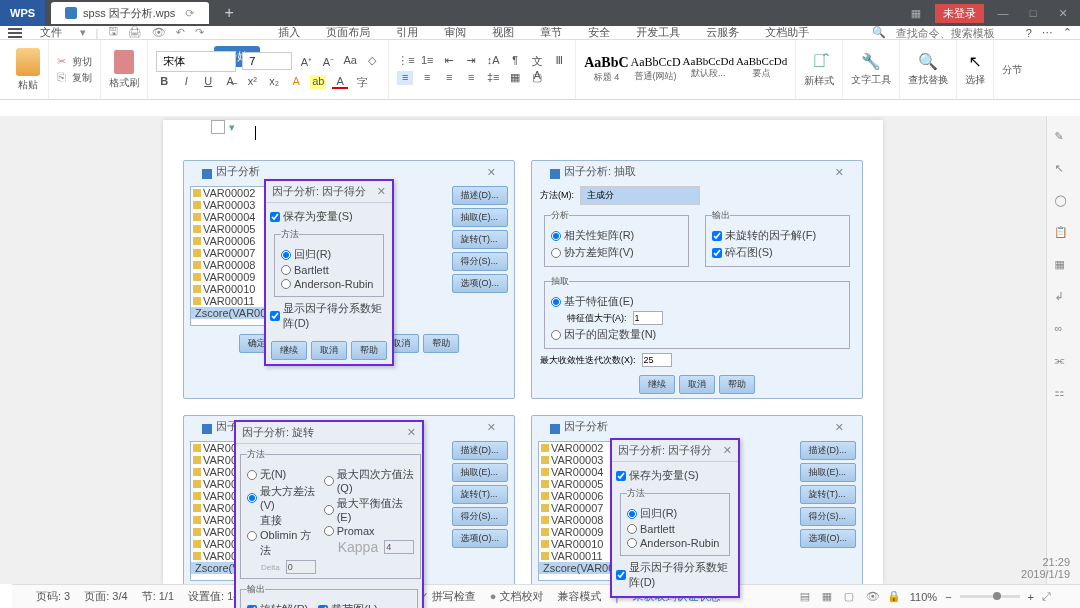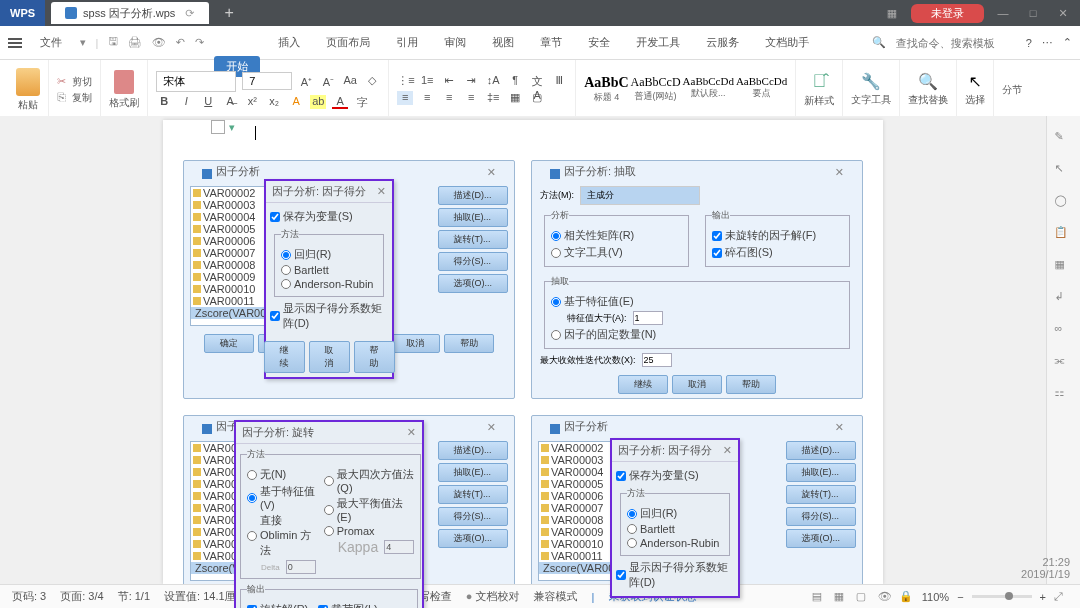--- a/index.html
+++ b/index.html
@@ -4,23 +4,23 @@
 <style>
 *{margin:0;padding:0;box-sizing:border-box;font-family:"Microsoft YaHei",sans-serif;font-size:11px;}
 body{width:1080px;height:608px;background:#fff;overflow:hidden;position:relative;}
 .titlebar{height:26px;background:#4a4e52;display:flex;align-items:center;color:#fff;}
 .wps-logo{background:#2c5aa0;color:#fff;padding:4px 10px;font-weight:bold;height:26px;display:flex;align-items:center;}
 .tab{background:#fff;color:#444;padding:4px 14px;margin-left:6px;height:22px;display:flex;align-items:center;border-radius:3px 3px 0 0;}
 .tab .ic{width:12px;height:12px;background:#3a7cc4;margin-right:6px;border-radius:2px;}
 .tab-close{margin-left:10px;color:#999;}
 .plus{color:#ccc;margin-left:16px;font-size:16px;}
 .title-right{margin-left:auto;display:flex;align-items:center;gap:8px;padding-right:6px;}
-.login-btn{background:#d94b4b;color:#fff;padding:2px 20px;border-radius:6px;}
+.login-btn{background:#d94b4b;color:#fff;padding:2px 8px;border-radius:0;}
 .winbtn{color:#aaa;width:22px;text-align:center;}
-.menubar{height:34px;border-bottom:1px solid #ddd;display:flex;align-items:center;padding:0 8px;gap:4px;}
+.menubar{height:14px;border-bottom:1px solid #ddd;display:flex;align-items:center;padding:0 8px;gap:4px;}
 .mb-left{display:flex;align-items:center;gap:10px;}
 .hamburger{display:flex;flex-direction:column;gap:2px;}
 .hamburger span{width:14px;height:2px;background:#555;}
 .mb-item{color:#555;padding:3px 8px;}
 .mb-active{background:#3a7cc4;color:#fff;border-radius:3px;padding:3px 12px;margin-top:48px;}
 .mb-right{margin-left:auto;display:flex;align-items:center;gap:10px;color:#555;}
 .toolbar{height:60px;border-bottom:1px solid #ddd;display:flex;align-items:center;padding:0 8px;}
 .tb-group{display:flex;flex-direction:column;align-items:center;padding:0 8px;border-right:1px solid #eee;height:100%;justify-content:center;gap:2px;}
 .tb-group-h{display:flex;align-items:center;gap:6px;padding:0 8px;border-right:1px solid #eee;height:100%;}
 .tb-icon{width:20px;height:20px;background:#eee;border-radius:2px;}
@@ -45,33 +45,33 @@
 .dlg{border:1px solid #9db8d4;background:#eaf2fb;position:relative;border-radius:2px;}
 .dlg-title{padding:3px 18px;font-size:10px;color:#555;display:flex;align-items:flex-end;}
 .dlg-title .dt-ic{width:10px;height:10px;background:#3a7cc4;margin-right:4px;}
 .dlg-x{margin-left:auto;color:#888;}
 .dlg-body{padding:4px 6px;display:flex;gap:6px;}
 .listbox{border:1px solid #9db8d4;background:#fff;width:78px;height:140px;overflow:hidden;}
 .listbox .li{display:flex;align-items:center;gap:2px;padding:0 2px;font-size:9px;color:#444;}
 .listbox .li .pen{width:8px;height:8px;background:#e8c050;}
 .listbox .li.sel{background:#b8d4f0;}
 .dlg-btns-v{display:flex;flex-direction:column;gap:3px;}
-.dlg-btn{background:linear-gradient(#c8e0f8,#a8c8e8);border:1px solid #7ba8d4;padding:2px 15px;font-size:9px;border-radius:2px;color:#333;cursor:pointer;}
+.dlg-btn{background:linear-gradient(#c8e0f8,#a8c8e8);border:1px solid #7ba8d4;padding:2px 8px;font-size:9px;border-radius:2px;color:#333;cursor:pointer;}
 .subdlg{position:absolute;background:#e8eef4;border:2px solid #6d28d9;box-shadow:2px 2px 4px rgba(0,0,0,.2);z-index:5;}
 .subdlg-title{padding:3px 6px;font-size:10px;color:#555;display:flex;align-items:center;border-bottom:1px solid #ccd;}
 .fieldset{border:1px solid #aab;margin:4px;padding:4px 6px;}
 .fieldset legend{font-size:9px;color:#555;}
 .chk,.rad{display:flex;align-items:center;gap:3px;font-size:9px;color:#444;margin:2px 0;}
 .chk input,.rad input{width:10px;height:10px;}
 .dlg-btns-h{display:flex;gap:4px;justify-content:center;padding:4px;}
 .num-input{border:1px solid #aab;width:30px;font-size:9px;padding:1px;}
 .main-btns{display:flex;gap:4px;justify-content:center;padding:4px;}
 .right-panel{position:absolute;top:116px;right:0;width:34px;bottom:24px;background:#f5f5f5;border-left:1px solid #ddd;display:flex;flex-direction:column;align-items:center;gap:14px;padding-top:14px;}
 .rp-ic{width:18px;height:18px;color:#888;}
-.statusbar{position:absolute;bottom:0;left:0;right:0;height:24px;background:#fafafa;border-top:1px solid #ddd;display:flex;align-items:center;padding:0 12px;gap:14px;font-size:10px;color:#555;}
+.statusbar{position:absolute;bottom:0;left:12px;right:0;height:24px;background:#fafafa;border-top:1px solid #ddd;display:flex;align-items:center;padding:0 24px;gap:14px;font-size:10px;color:#555;}
 .sb-right{margin-left:auto;display:flex;align-items:center;gap:8px;}
 .sb-ic{width:14px;height:14px;color:#888;}
 .clock{position:absolute;right:10px;bottom:28px;color:#888;font-size:9px;text-align:right;line-height:1.1;}
 </style>
 </head>
 <body>
 
 <div class="titlebar">
   <div class="wps-logo">WPS</div>
   <div class="tab">
@@ -364,21 +364,21 @@
             </div>
           <div style="display:flex;gap:8px">
             <fieldset class="fieldset" style="flex:1">
                 <legend>分析</legend>
               <label class="rad">
                   <input type="radio" checked="" style="">
                   <span>相关性矩阵(R)</span>
                 </label>
               <label class="rad">
                   <input type="radio" style="">
-                  <span>文字工具(V)</span>
+                  <span>协方差矩阵(V)</span>
                 </label>
             </fieldset>
             <fieldset class="fieldset" style="flex:1">
                 <legend>输出</legend>
               <label class="chk">
                   <input type="checkbox" checked="" style="">
                   <span>未旋转的因子解(F)</span>
                 </label>
               <label class="chk">
                   <input type="checkbox" checked="" style="">
@@ -486,21 +486,21 @@
           <fieldset class="fieldset">
               <legend>方法</legend>
             <div style="display:flex;gap:8px">
               <div style="flex:1">
                 <label class="rad">
                     <input type="radio" style="">
                     <span>无(N)</span>
                   </label>
                 <label class="rad">
                     <input type="radio" checked="" style="">
-                    <span>基于特征值(V)</span>
+                    <span>最大方差法(V)</span>
                   </label>
                 <label class="rad">
                     <input type="radio" style="">
                     <span>直接 Oblimin 方法</span>
                   </label>
                 <div class="tb-row" style="margin-left:14px">
                     <span style="font-size:8px;color:#aaa">Delta</span>
                     <input class="num-input" value="0" disabled="" style="">
                   </div>
               </div>

